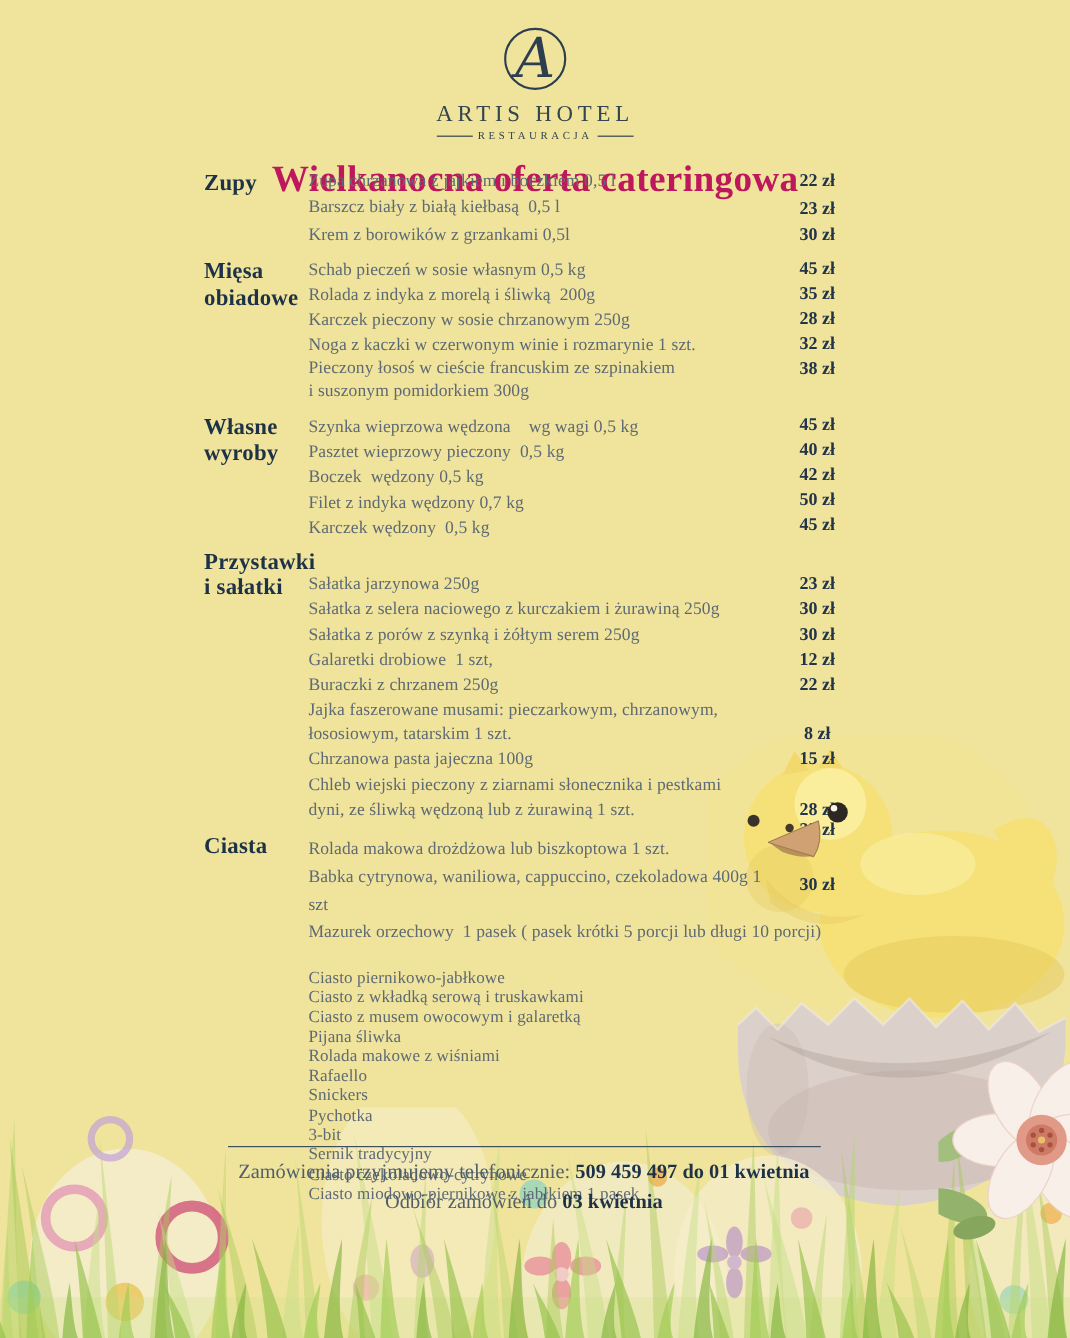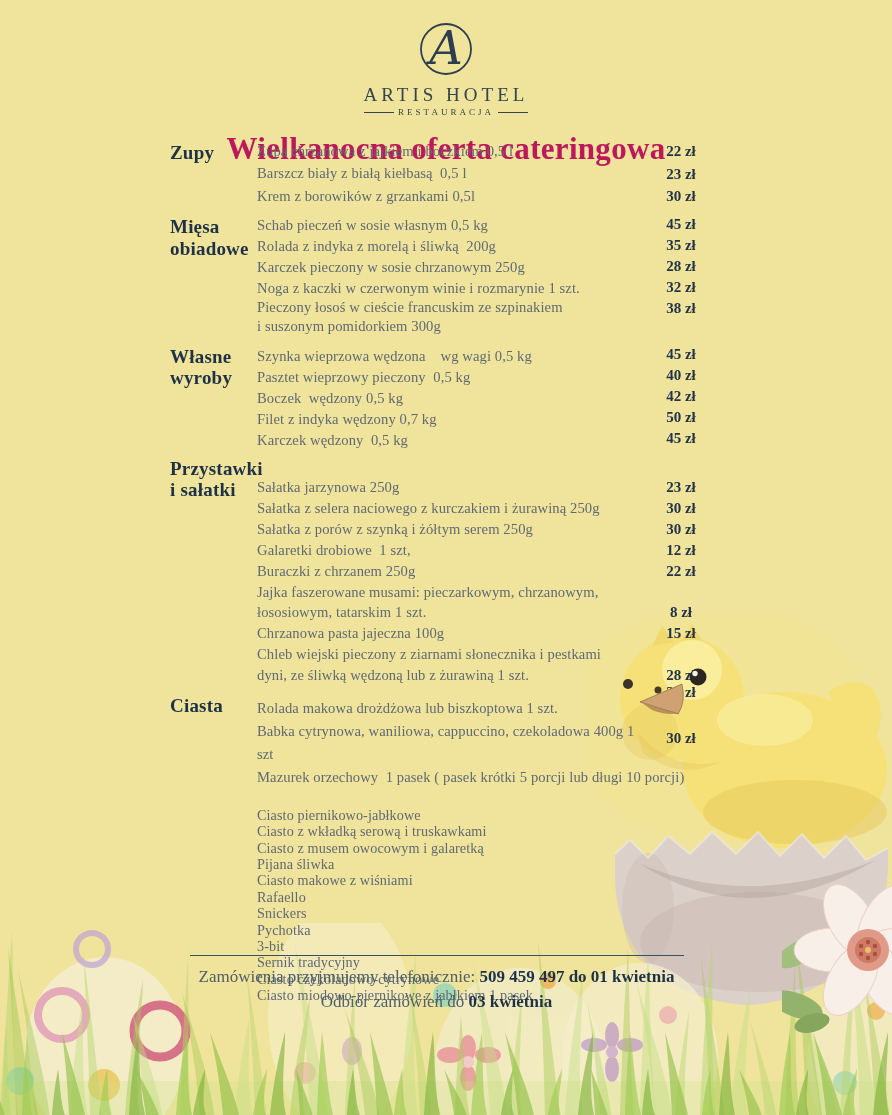--- a/index.html
+++ b/index.html
@@ -359,21 +359,21 @@
             <span class="item-price">30 zł</span>
           </div>
           <div class="row">
             <span class="item-name">Mazurek orzechowy&nbsp; 1 pasek ( pasek krótki 5 porcji lub długi 10 porcji)</span>
           </div>
           <div class="plain-list">
             <div class="plain-item">Ciasto piernikowo-jabłkowe</div>
             <div class="plain-item">Ciasto z wkładką serową i truskawkami</div>
             <div class="plain-item">Ciasto z musem owocowym i galaretką</div>
             <div class="plain-item">Pijana śliwka</div>
-            <div class="plain-item">Ciasto makowe z wiśniami</div>
+            <div class="plain-item">Rolada makowe z wiśniami</div>
             <div class="plain-item">Rafaello</div>
             <div class="plain-item">Snickers</div>
             <div class="plain-item">Pychotka</div>
             <div class="plain-item">3-bit</div>
             <div class="plain-item">Sernik tradycyjny</div>
             <div class="plain-item">Ciasto czekoladowo-cytrynowe</div>
             <div class="plain-item">Ciasto miodowo-piernikowe z jabłkiem 1 pasek</div>
           </div>
         </div>
       </section>

